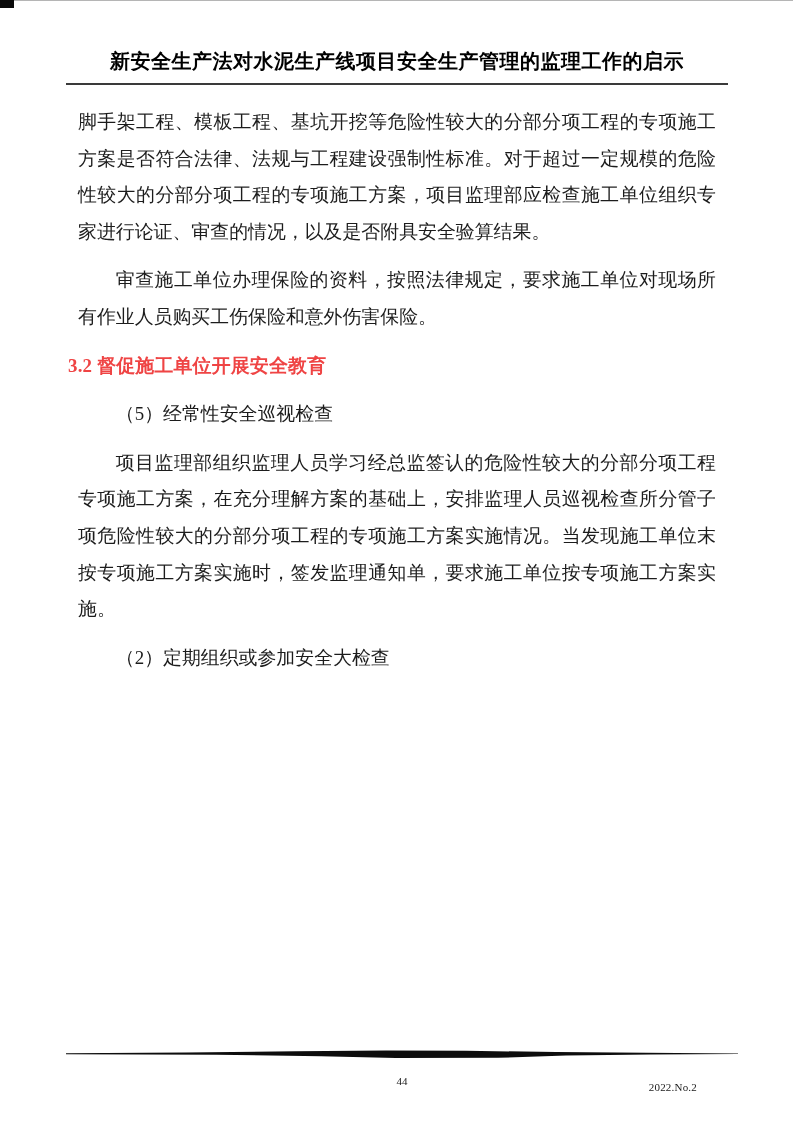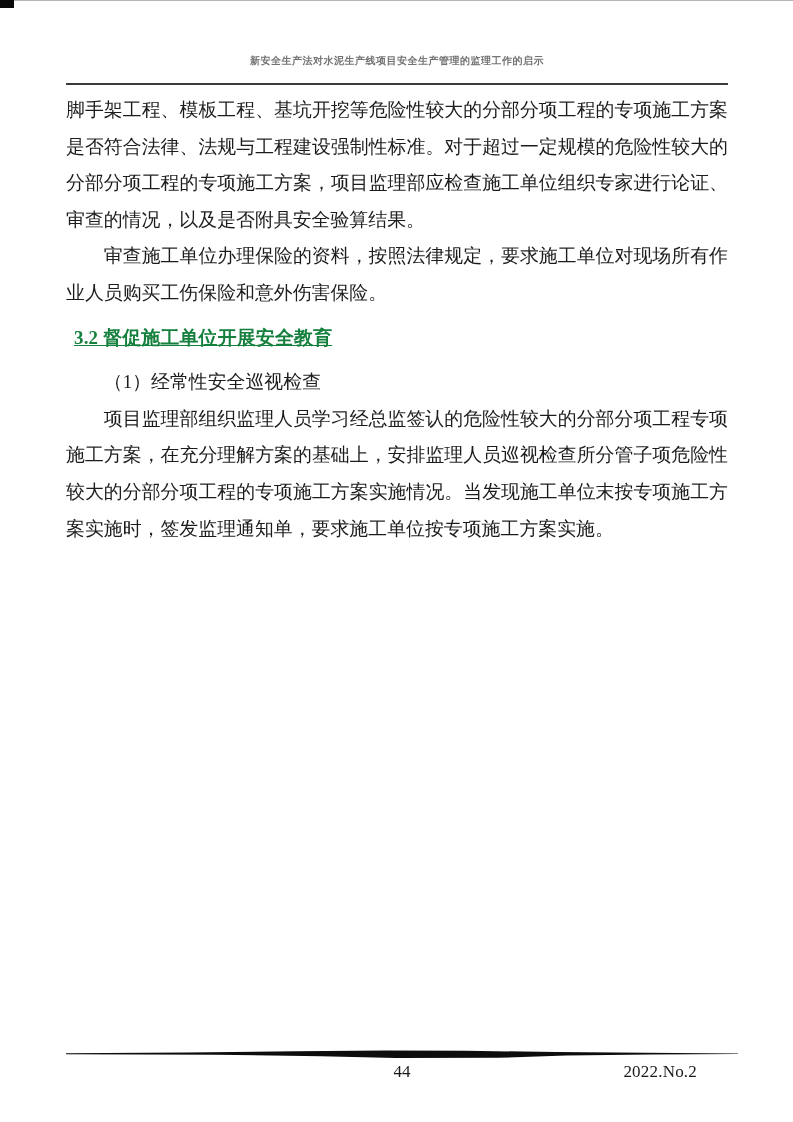--- a/index.html
+++ b/index.html
@@ -11,73 +11,73 @@
     font-family:"Liberation Serif", serif;
     color:#1c1c1c;
   }
   
   .top-edge-line{position:absolute;top:0;left:0;width:793px;height:1px;background:#b5b5b5;}
   .corner-mark{position:absolute;top:0;left:0;width:14px;height:8px;background:#0a0a0a;}
   
   .header{position:absolute;top:50px;left:66px;width:662px;}
   .header-title{
     text-align:center;
-    font-size:10px;
+    font-size:20px;
     font-weight:600;
     letter-spacing:0.5px;
-    color:#737373;
+    color:#000000;
     line-height:22px;
   }
   .header-rule{margin-top:11px;height:2px;background:#3a3a3a;}
   
   .body-text{
     position:absolute;top:92px;left:66px;width:662px;
     font-size:18.9px;
     line-height:36.6px;
     text-align:justify;
     text-justify:inter-character;
     line-break:strict;
   }
-  .para{margin:0;}
+  .para{margin:12px;}
   .para.indent{text-indent:37.8px;}
   .sec-heading{
-    margin:8px;
+    margin:2px;
     font-weight:700;
-    color:#15803d;
+    color:#ef4444;
     font-size:18.9px;
     line-height:36.6px;
     letter-spacing:0.2px;
-    text-decoration:underline;
   }
   
   .footer{position:absolute;left:66px;top:1049px;width:672px;}
   .footer-rule-svg{display:block;width:672px;height:10px;}
-  .footer-row{position:relative;width:672px;height:20px;margin-top:1px;font-size:17px;color:#1a1a1a;}
+  .footer-row{position:relative;width:672px;height:20px;margin-top:14px;font-size:11px;color:#1a1a1a;}
   .page-number{position:absolute;left:0;right:0;text-align:center;top:2px;}
-  .issue-number{position:absolute;right:41px;top:2px;letter-spacing:0.2px;}
+  .issue-number{position:absolute;right:41px;top:8px;letter-spacing:0.2px;}
 </style>
 </head>
 <body>
 
 <div id="page">
 
   <div class="top-edge-line"></div>
   <div class="corner-mark"></div>
 
   <div class="header">
     <div class="header-title">新安全生产法对水泥生产线项目安全生产管理的监理工作的启示</div>
     <div class="header-rule"></div>
   </div>
 
   <div class="body-text" id="body-text">
       <p class="para">脚手架工程、模板工程、基坑开挖等危险性较大的分部分项工程的专项施工方案是否符合法律、法规与工程建设强制性标准。对于超过一定规模的危险性较大的分部分项工程的专项施工方案，项目监理部应检查施工单位组织专家进行论证、审查的情况，以及是否附具安全验算结果。</p>
       <p class="para indent">审查施工单位办理保险的资料，按照法律规定，要求施工单位对现场所有作业人员购买工伤保险和意外伤害保险。</p>
       <p class="sec-heading">3.2 督促施工单位开展安全教育</p>
-      <p class="para indent">（1）经常性安全巡视检查</p>
+      <p class="para indent">（5）经常性安全巡视检查</p>
       <p class="para indent">项目监理部组织监理人员学习经总监签认的危险性较大的分部分项工程专项施工方案，在充分理解方案的基础上，安排监理人员巡视检查所分管子项危险性较大的分部分项工程的专项施工方案实施情况。当发现施工单位末按专项施工方案实施时，签发监理通知单，要求施工单位按专项施工方案实施。</p>
+      <p class="para indent">（2）定期组织或参加安全大检查</p>
     </div>
 
   <div class="footer">
     <svg class="footer-rule-svg" viewBox="0 0 672 10" preserveAspectRatio="none">
       <polygon fill="#0d0d0d" points="0,4.3 120,3.4 230,2.2 320,1.4 400,1.8 490,3.0 580,3.8 672,4.4 672,5.1 585,5.6 500,6.6 432,8.8 330,9.0 255,7.2 150,5.8 0,5.3"></polygon>
     </svg>
     <div class="footer-row">
       <span class="page-number">44</span>
       <span class="issue-number">2022.No.2</span>
     </div>

